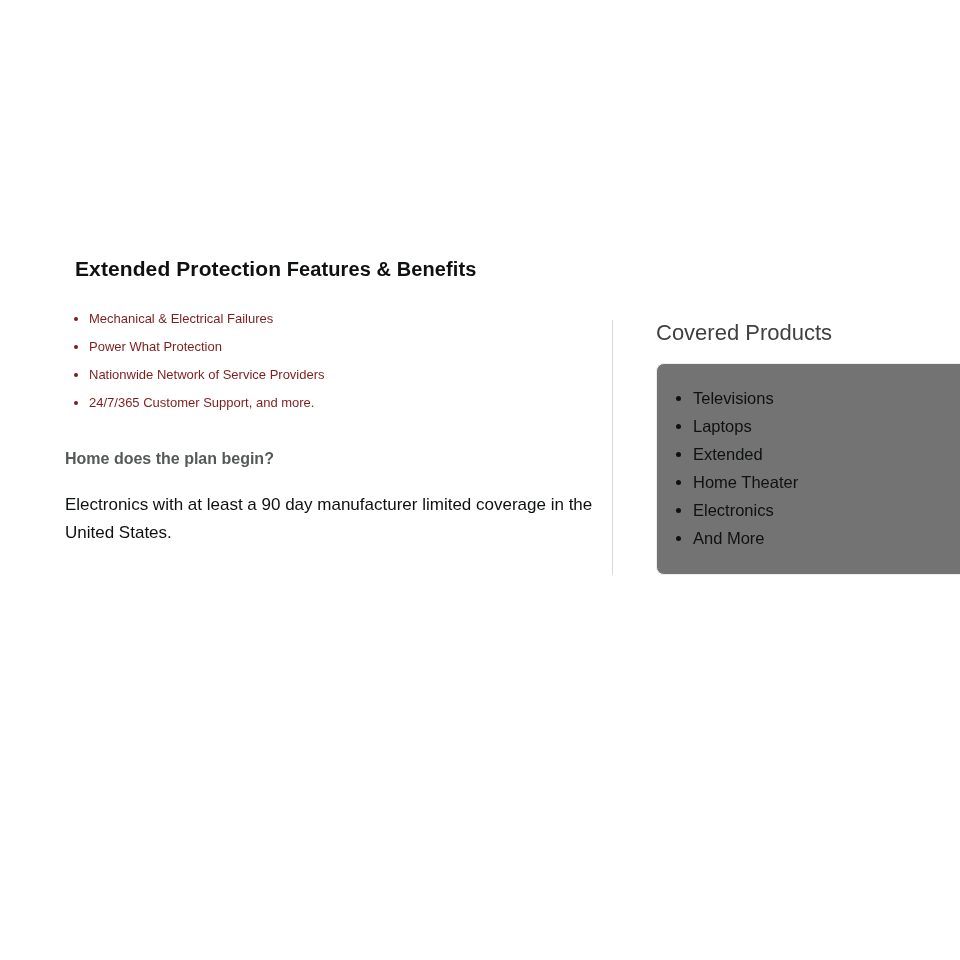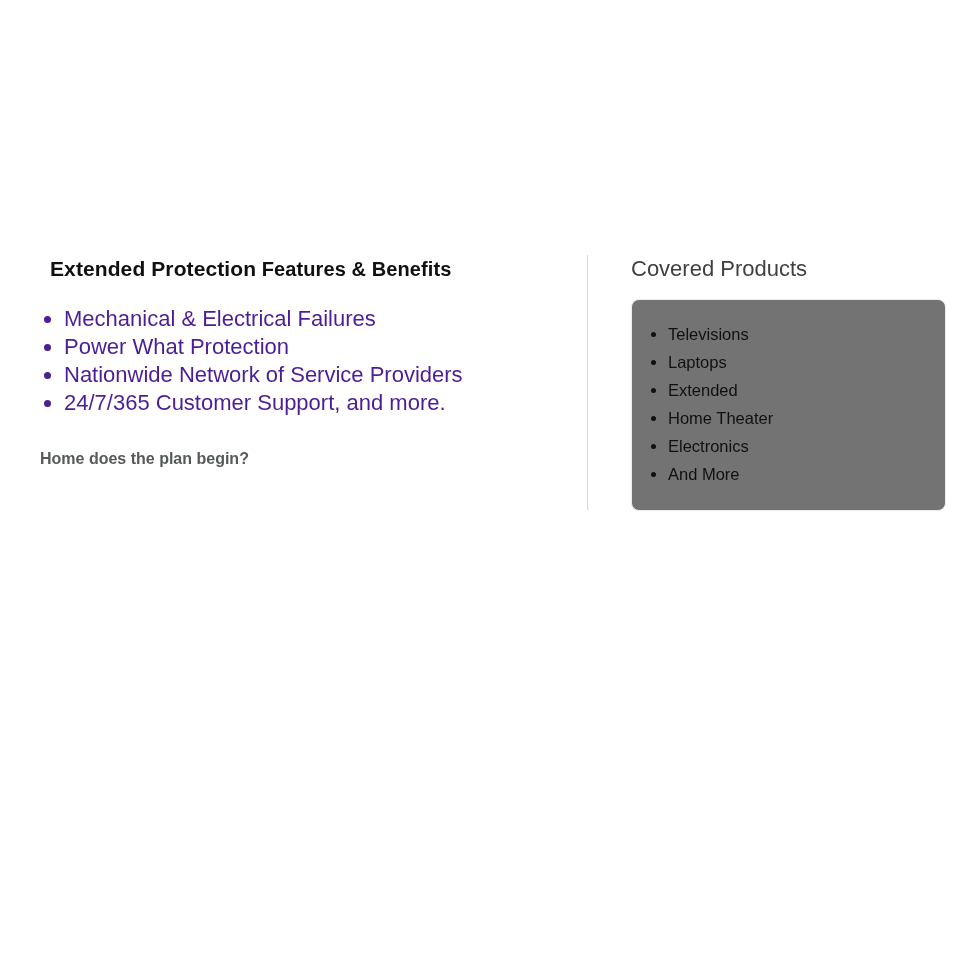--- a/index.html
+++ b/index.html
@@ -11,22 +11,23 @@
   }
   .page {
     position: relative;
     width: 960px;
     height: 960px;
     background: #ffffff;
     overflow: hidden;
   }
   .content {
     display: flex;
-    align-items: flex-start;
+    align-items: flex-end;
     padding-top: 255px;
+    padding-left: 25px;
   }
 
   
   .left-col {
     width: 587px;
     box-sizing: border-box;
     padding-left: 40px;
     flex: 0 0 auto;
   }
   .main-heading {
@@ -41,23 +42,23 @@
   }
   .main-heading .part2 {
     font-weight: 700;
     font-size: 20px;
   }
   ul.benefits {
     margin: 0 0 30px 0;
     padding-left: 24px;
   }
   ul.benefits li {
-    font-size: 22px;
+    font-size: 13px;
     line-height: 28px;
-    color: #4c1d95;
+    color: #7f1d1d;
   }
   .qa-section {
     margin-bottom: 20px;
   }
   .question {
     margin: 0 0 10px 0;
     font-size: 16px;
     line-height: 24px;
     font-weight: 700;
     color: #565959;
@@ -135,20 +136,21 @@
           <li>24/7/365 Customer Support, and more.</li>
         </ul>
 
       <div class="qa-section">
         <p class="question">
           <span>Home does the plan begin?</span><span class="q-suffix"></span>
         </p>
       </div>
 
       <div class="qa-section">
+        <p class="answer">Electronics with at least a 90 day manufacturer limited coverage in the United States.</p>
       </div>
     </div>
 
     <div class="v-divider"></div>
 
     <div class="right-col">
       <h2 class="covered-heading">Covered Products</h2>
       <div class="covered-box">
         <ul class="products">
 

